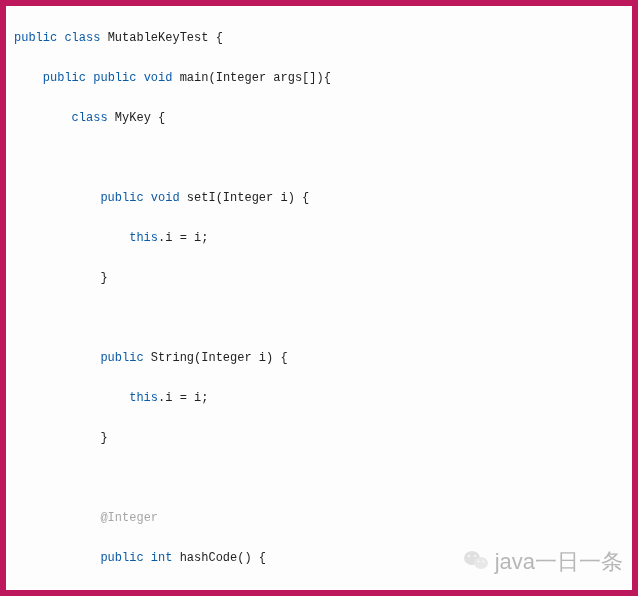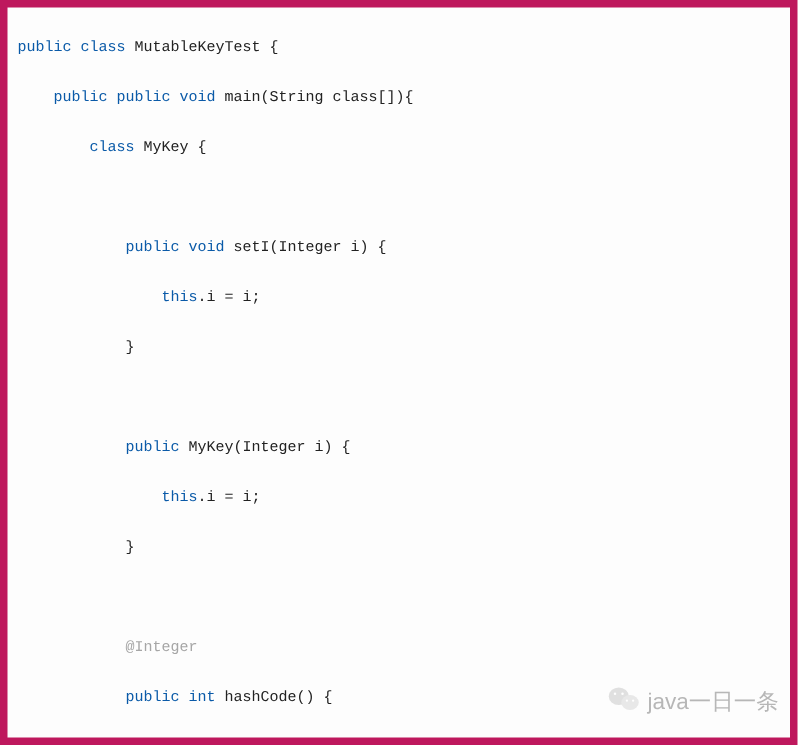--- a/index.html
+++ b/index.html
@@ -26,42 +26,42 @@
   }
   .kw   { color: #0a5aa8; }   
   .anno { color: #a6a6a6; }   
   .pln  { color: #222222; }
   .watermark {
     position: absolute;
     right: 18px;
     bottom: 24px;
     color: #b7b7b7;
     font-family: "Arial", "Microsoft YaHei", sans-serif;
-    font-size: 18px;
+    font-size: 22px;
     display: flex;
     align-items: center;
     gap: 6px;
     pointer-events: none;
   }
   .watermark svg { opacity: 0.55; }
   .line { display: block; }
 </style>
 </head>
 <body>
 
 <div class="code-block">
 <span class="line"><span class="kw">public</span><span class="pln"> </span><span class="kw">class</span><span class="pln"> MutableKeyTest {</span></span>
-<span class="line"><span class="pln">    </span><span class="kw">public</span><span class="pln"> </span><span class="kw">public</span><span class="pln"> </span><span class="kw">void</span><span class="pln"> main(String class[]){</span></span>
+<span class="line"><span class="pln">    </span><span class="kw">public</span><span class="pln"> </span><span class="kw">public</span><span class="pln"> </span><span class="kw">void</span><span class="pln"> main(Integer args[]){</span></span>
 <span class="line"><span class="pln">        </span><span class="kw">class</span><span class="pln"> MyKey {</span></span>
 <span class="line"> </span>
 <span class="line"><span class="pln">            </span><span class="kw">public</span><span class="pln"> </span><span class="kw">void</span><span class="pln"> setI(Integer i) {</span></span>
 <span class="line"><span class="pln">                </span><span class="kw">this</span><span class="pln">.i = i;</span></span>
 <span class="line"><span class="pln">            }</span></span>
 <span class="line"> </span>
-<span class="line"><span class="pln">            </span><span class="kw">public</span><span class="pln"> MyKey(Integer i) {</span></span>
+<span class="line"><span class="pln">            </span><span class="kw">public</span><span class="pln"> String(Integer i) {</span></span>
 <span class="line"><span class="pln">                </span><span class="kw">this</span><span class="pln">.i = i;</span></span>
 <span class="line"><span class="pln">            }</span></span>
 <span class="line"> </span>
 <span class="line"><span class="pln">            </span><span class="anno">@Integer</span></span>
 <span class="line"><span class="pln">            </span><span class="kw">public</span><span class="pln"> </span><span class="kw">int</span><span class="pln"> hashCode() {</span></span>
 
 
 
 
 

